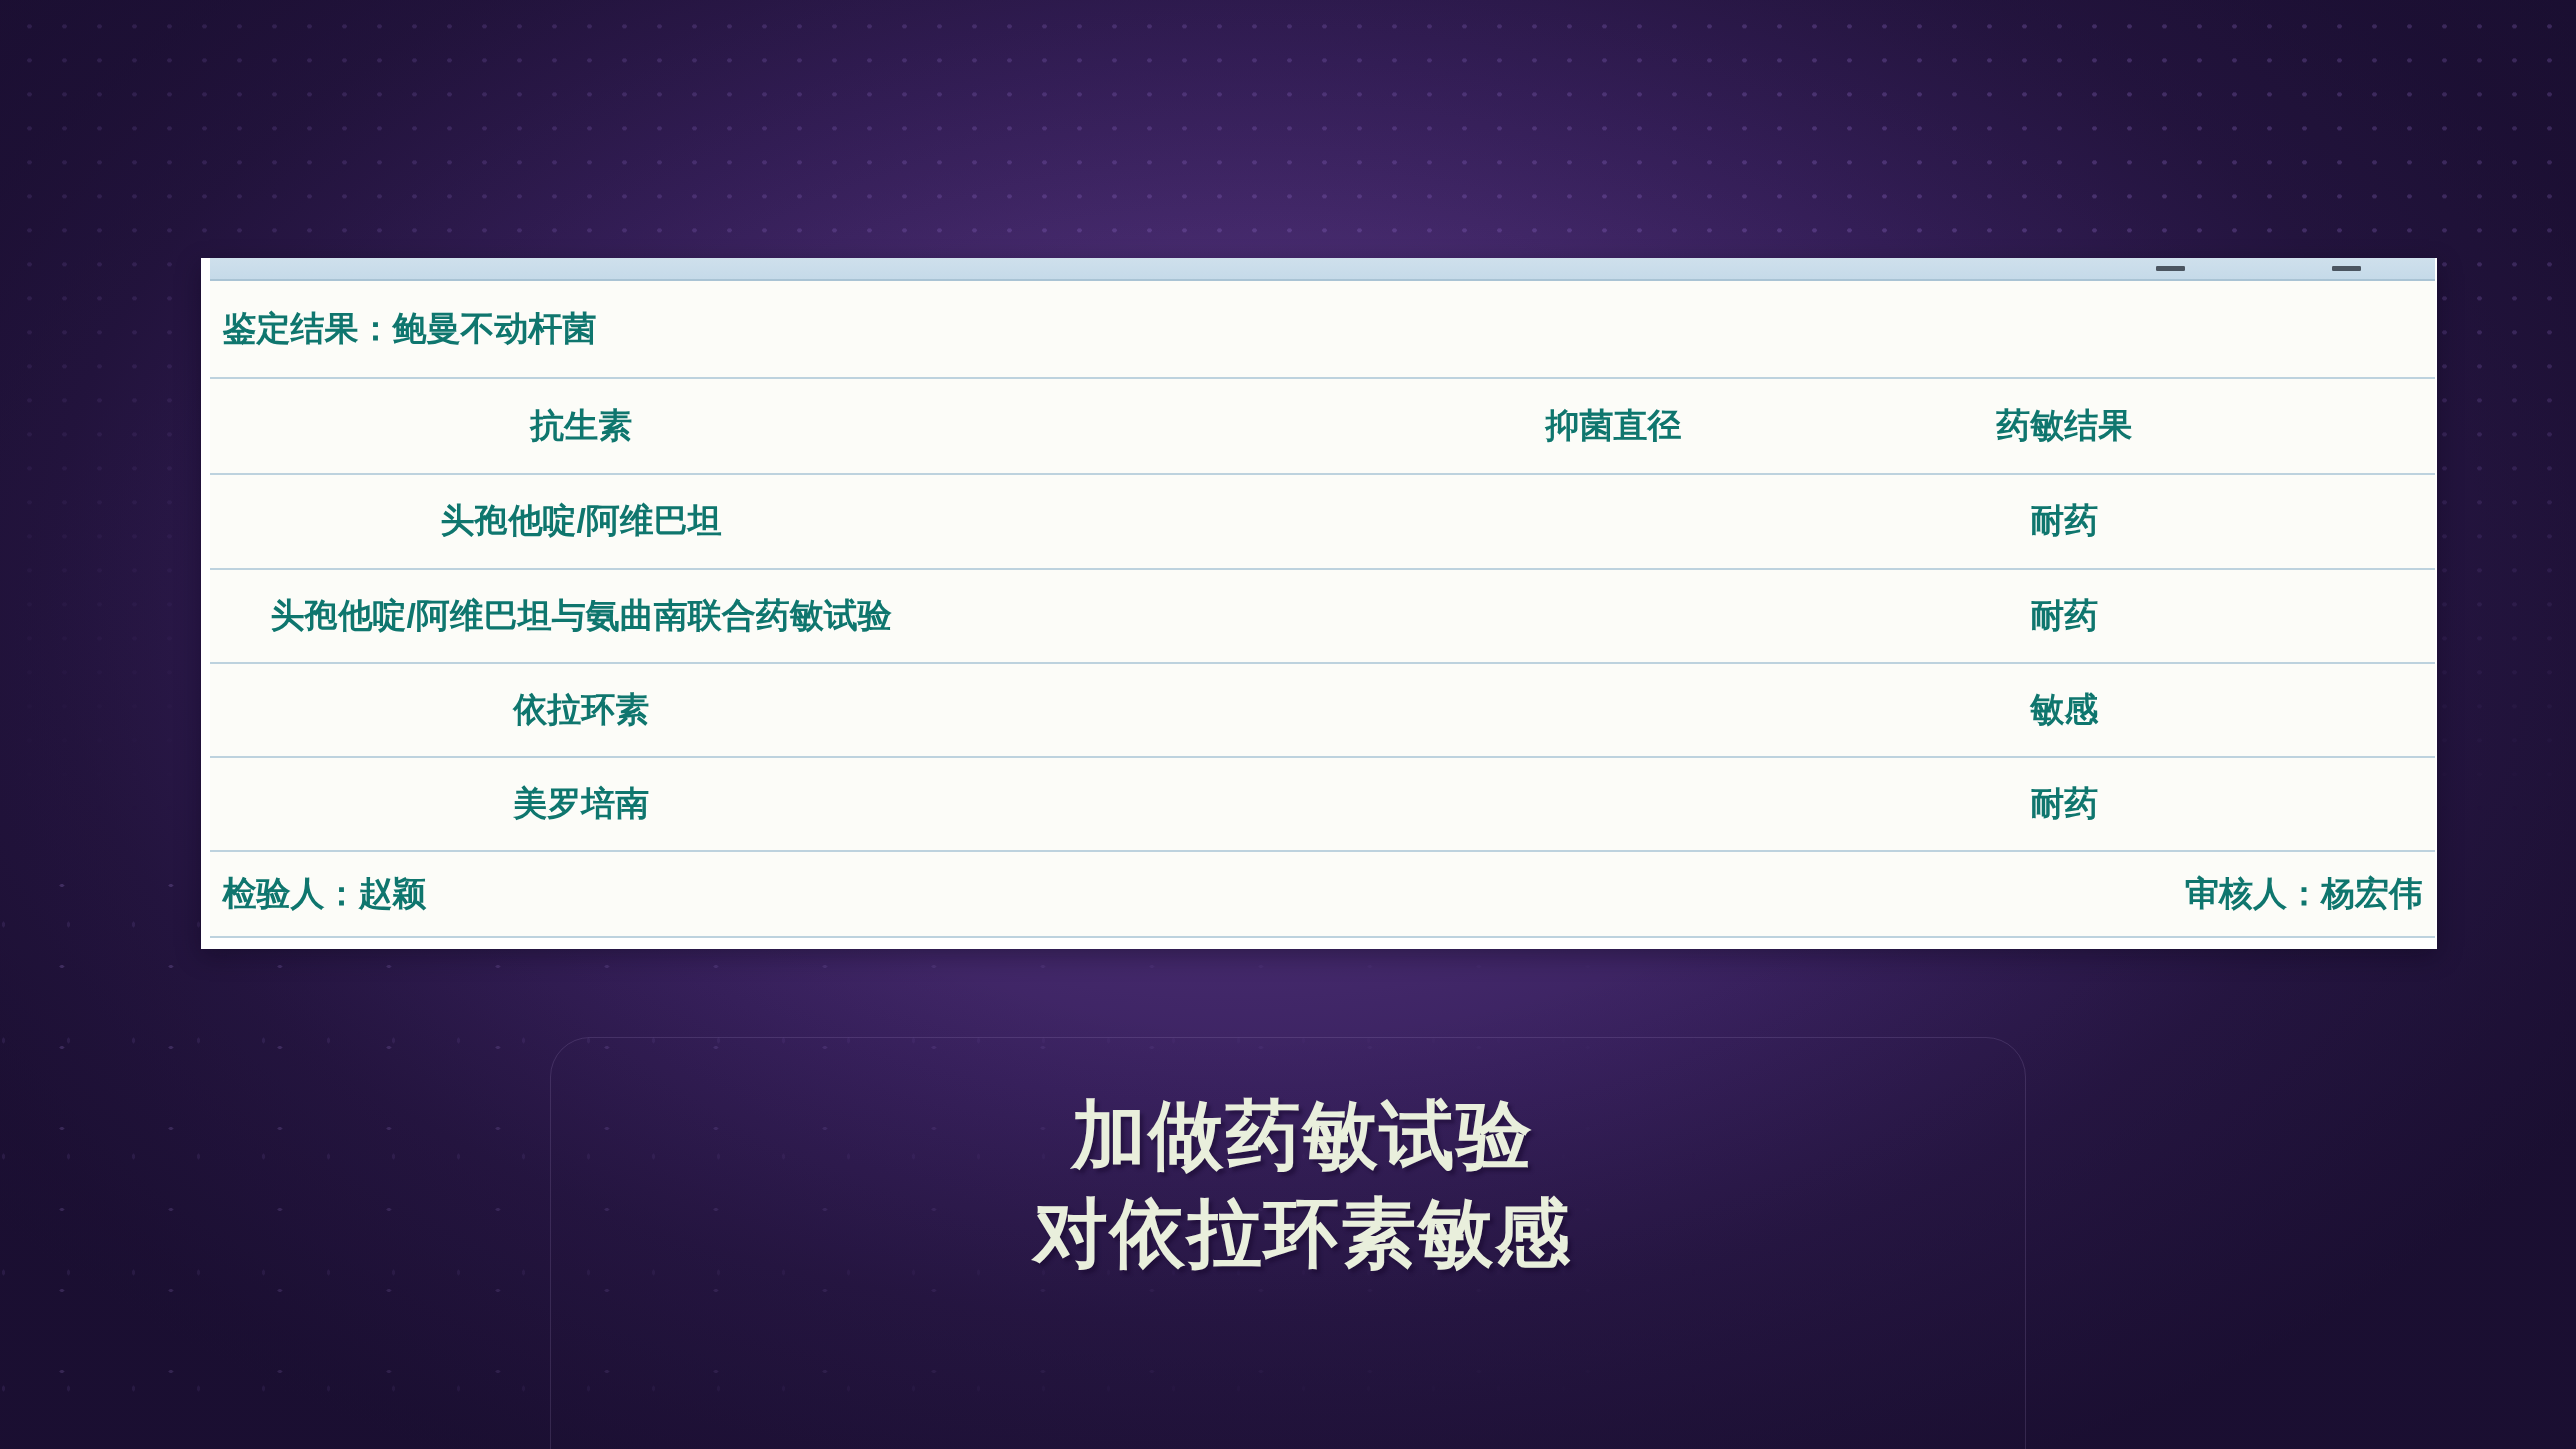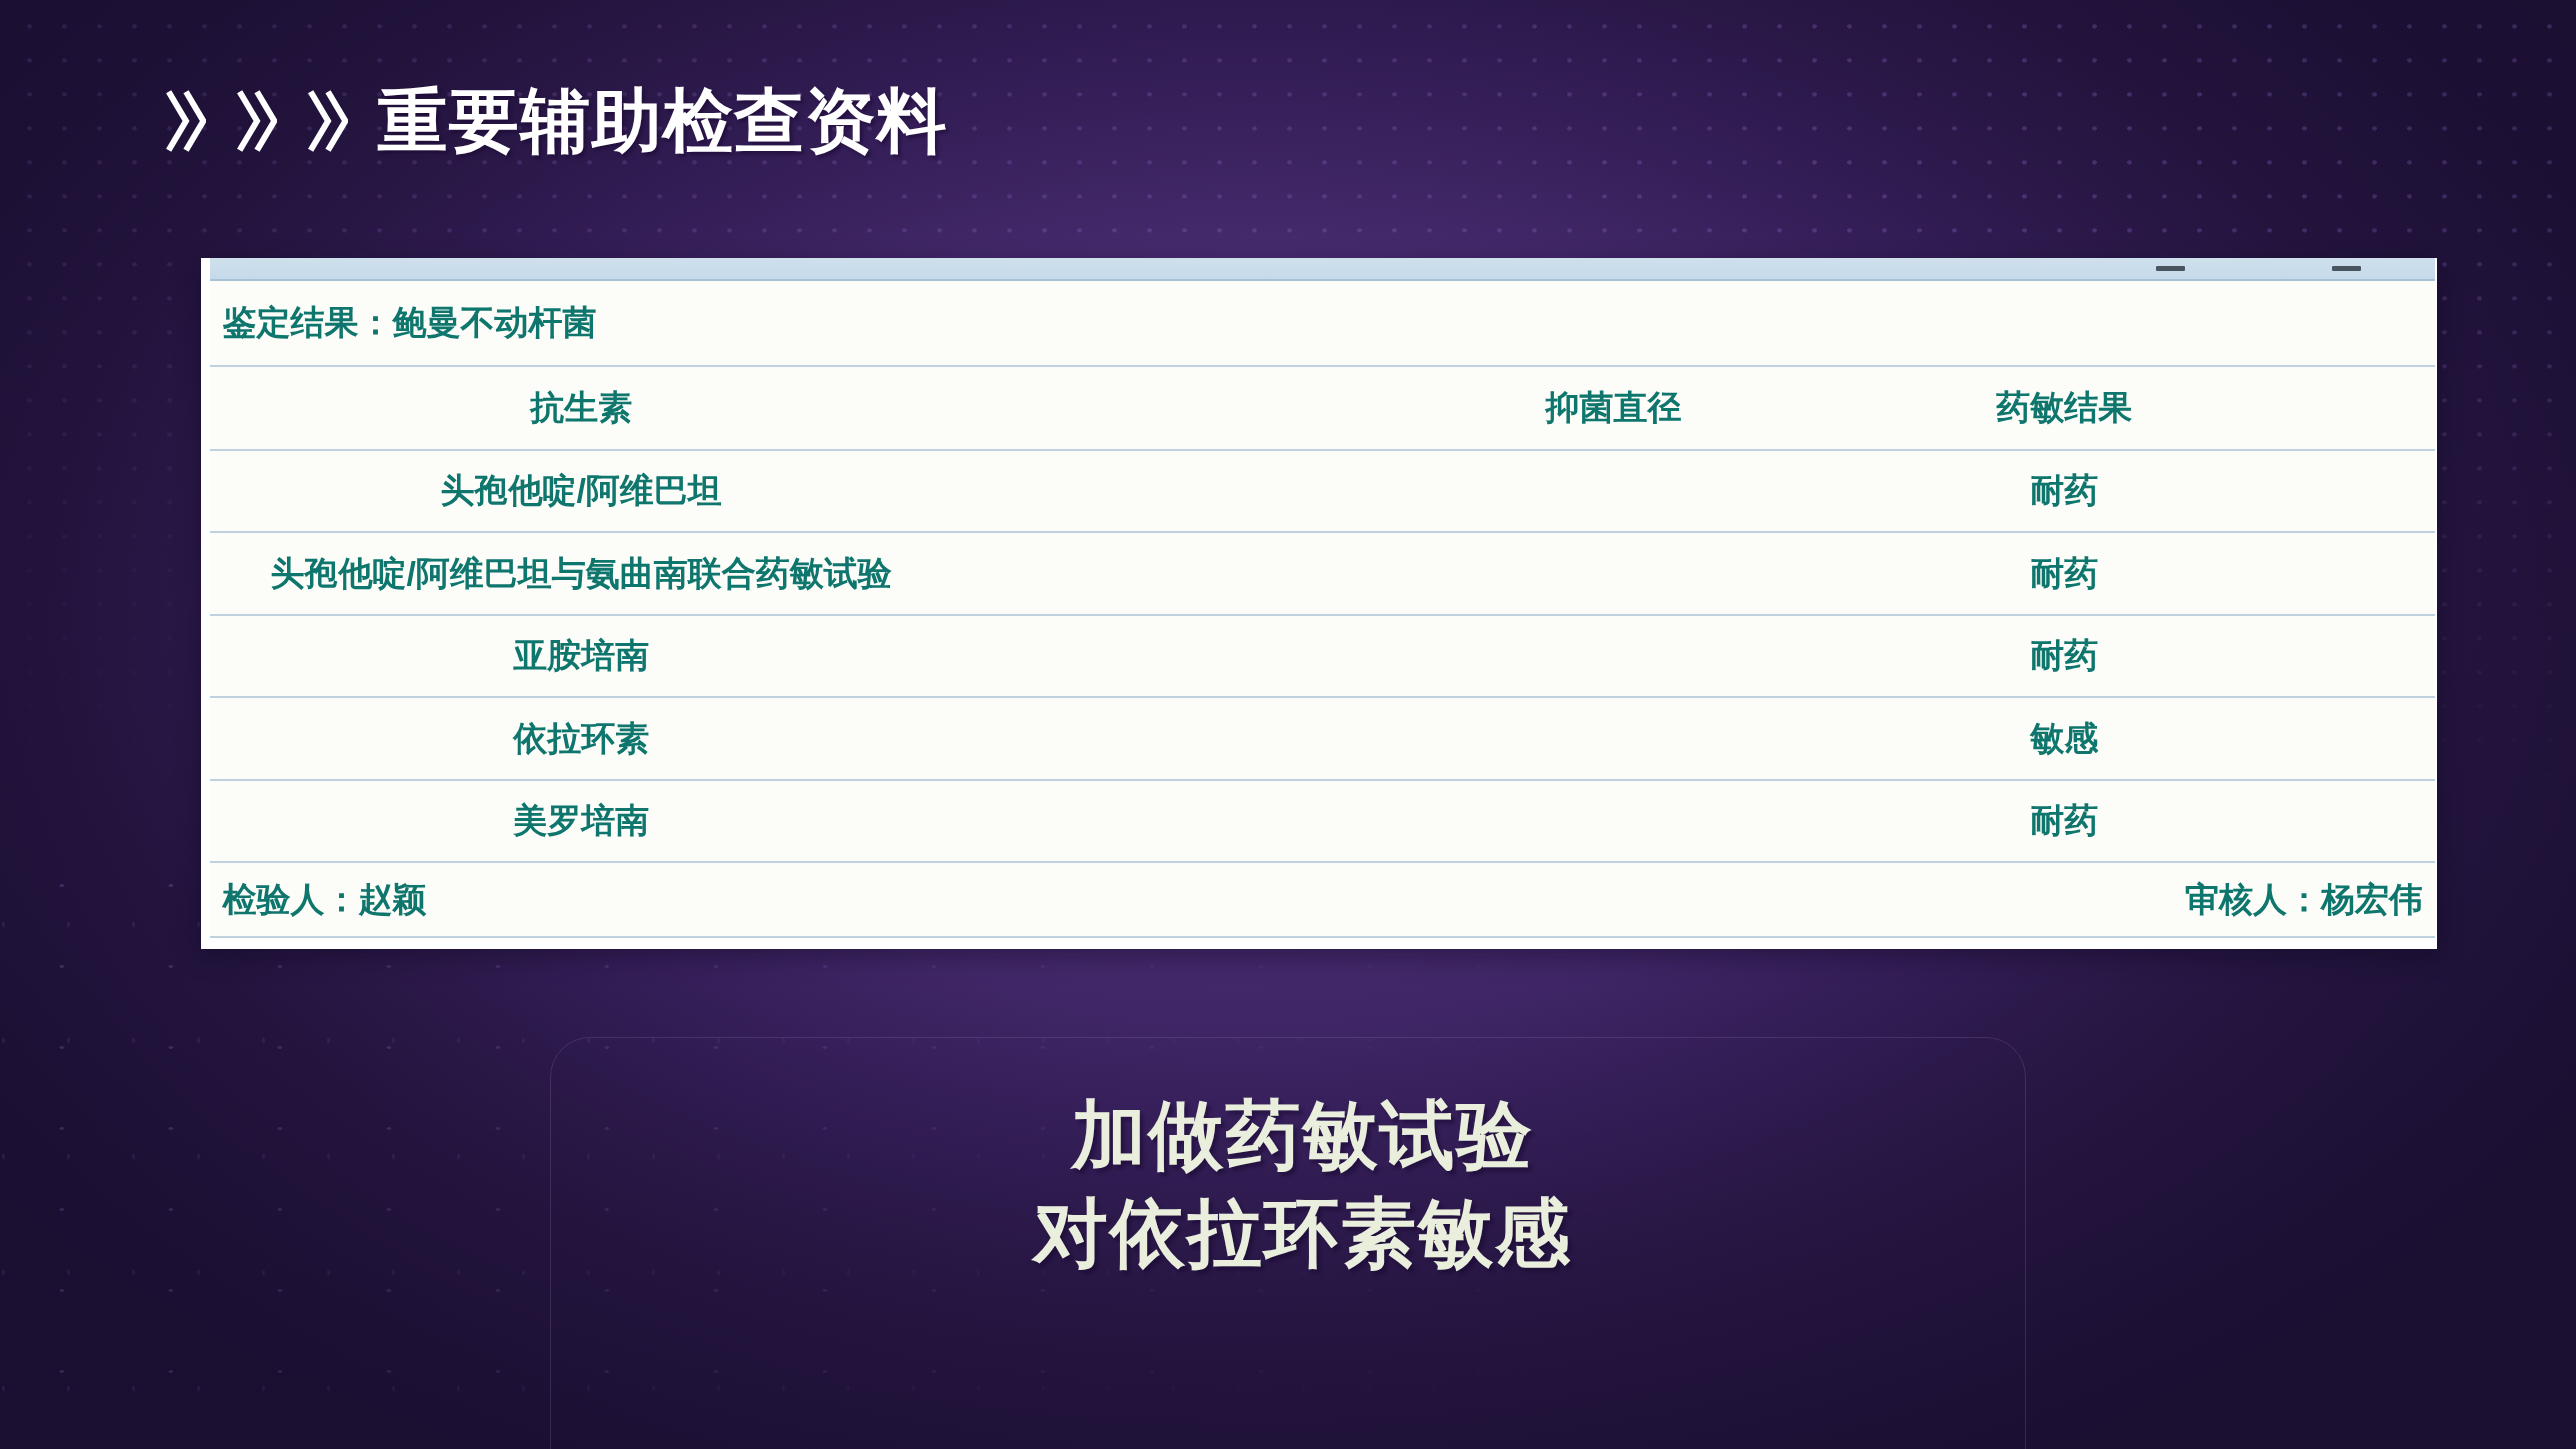--- a/index.html
+++ b/index.html
@@ -149,43 +149,20 @@
 </head>
 <body>
 
 <div id="slide">
 
   <div class="dotgrid"></div>
   <div class="dotgrid right"></div>
   <div class="sparkle"></div>
   <div class="vignette"></div>
 
-  <div id="title-row">
-    <div class="chev-group">
-      <span class="chev">
-        <svg width="40" height="64" viewBox="0 0 60 96">
-          <path d="M4 4 L30 48 L4 92" fill="none" stroke="#ffffff" stroke-width="9" stroke-linejoin="miter"></path>
-          <path d="M30 4 L56 48 L30 92" fill="none" stroke="#ffffff" stroke-width="9" stroke-linejoin="miter"></path>
-        </svg>
-      </span>
-      <span class="chev">
-        <svg width="40" height="64" viewBox="0 0 60 96">
-          <path d="M4 4 L30 48 L4 92" fill="none" stroke="#ffffff" stroke-width="9" stroke-linejoin="miter"></path>
-          <path d="M30 4 L56 48 L30 92" fill="none" stroke="#ffffff" stroke-width="9" stroke-linejoin="miter"></path>
-        </svg>
-      </span>
-      <span class="chev">
-        <svg width="40" height="64" viewBox="0 0 60 96">
-          <path d="M4 4 L30 48 L4 92" fill="none" stroke="#ffffff" stroke-width="9" stroke-linejoin="miter"></path>
-          <path d="M30 4 L56 48 L30 92" fill="none" stroke="#ffffff" stroke-width="9" stroke-linejoin="miter"></path>
-        </svg>
-      </span>
-    </div>
-    <span id="page-title">重要辅助检查资料</span>
-  </div>
 
   <div id="report-card">
     <div id="report-inner">
 
       <div id="titlebar">
         <span class="win-ctl minimize"></span>
         <span class="win-ctl restore"></span>
       </div>
 
       <table id="report-table">
@@ -200,25 +177,20 @@
             <td class="c-res">药敏结果</td>
           </tr>
 
           <tr class="r-data">
             <td class="c-anti">头孢他啶/阿维巴坦</td>
             <td class="c-diam"></td>
             <td class="c-res">耐药</td>
           </tr>
           <tr class="r-data">
             <td class="c-anti">头孢他啶/阿维巴坦与氨曲南联合药敏试验</td>
-            <td class="c-diam"></td>
-            <td class="c-res">耐药</td>
-          </tr>
-          <tr class="r-data">
-            <td class="c-anti">亚胺培南</td>
             <td class="c-diam"></td>
             <td class="c-res">耐药</td>
           </tr>
           <tr class="r-data">
             <td class="c-anti">依拉环素</td>
             <td class="c-diam"></td>
             <td class="c-res">敏感</td>
           </tr>
           <tr class="r-data">
             <td class="c-anti">美罗培南</td>

